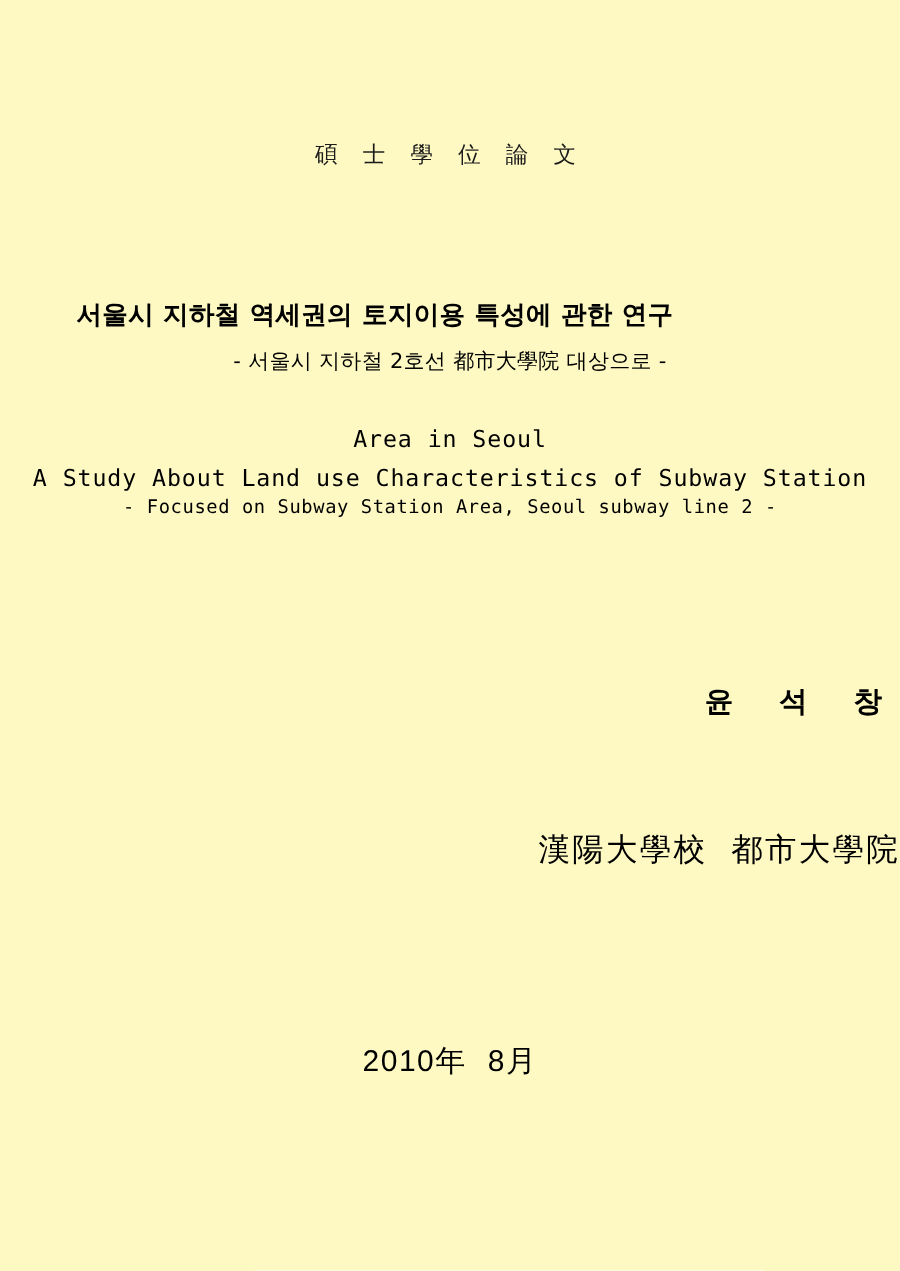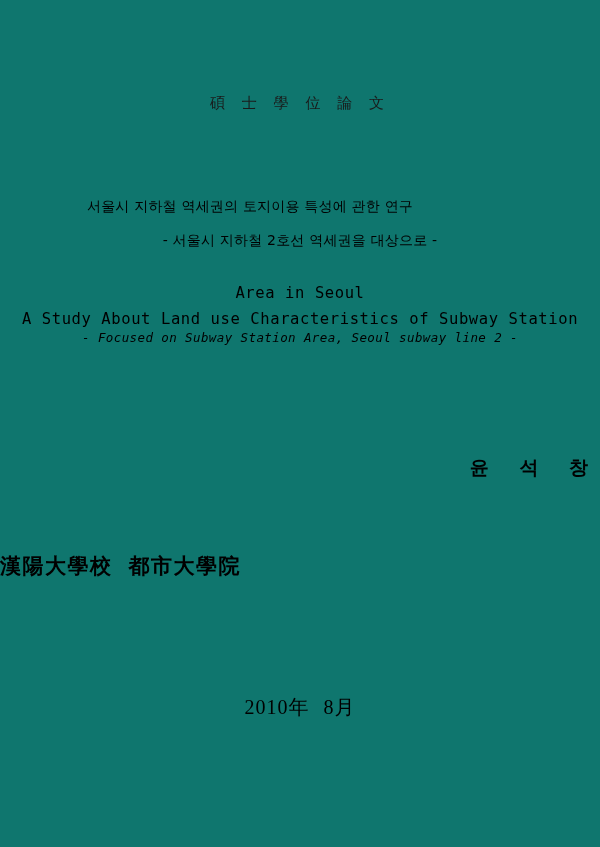--- a/index.html
+++ b/index.html
@@ -13,43 +13,43 @@
     font-family: "Liberation Serif", "DejaVu Serif", serif;
     color: #000000;
     position: relative;
     overflow: hidden;
   }
   .page {
     width: 600px;
     height: 847px;
     position: relative;
     box-sizing: border-box;
-    background: #0f766e;
+    background: #fef9c3;
   }
   
   .doc-type {
     position: absolute;
     top: 94px;
     left: 0;
     width: 600px;
     text-align: center;
     font-size: 15px;
     letter-spacing: 6px;
     font-family: "DejaVu Serif", "Liberation Serif", serif;
     color: #1a1a1a;
   }
   
   .title-ko {
     position: absolute;
     top: 198px;
     left: 0;
     width: 500px;
     text-align: center;
-    font-size: 14px;
-    font-weight: 400;
+    font-size: 17px;
+    font-weight: 700;
     letter-spacing: 0.2px;
     font-family: "DejaVu Sans", "Liberation Sans", sans-serif;
     color: #000000;
   }
   .subtitle-ko {
     position: absolute;
     top: 232px;
     left: 0;
     width: 600px;
     text-align: center;
@@ -74,21 +74,20 @@
   .subtitle-en {
     position: absolute;
     top: 330px;
     left: 0;
     width: 600px;
     text-align: center;
     font-size: 12.5px;
     letter-spacing: 0.4px;
     font-family: "DejaVu Sans Mono", "Liberation Mono", monospace;
     color: #000000;
-    font-style: italic;
   }
   
   .author {
     position: absolute;
     top: 455px;
     left: 0;
     width: 600px;
     text-align: right;
     font-size: 19px;
     font-weight: 700;
@@ -96,58 +95,58 @@
     text-indent: 12px;
     font-family: "DejaVu Sans", "Liberation Sans", sans-serif;
     color: #000000;
   }
   
   .institution {
     position: absolute;
     top: 552px;
     left: 0;
     width: 600px;
-    text-align: left;
+    text-align: right;
     font-size: 21px;
-    font-weight: 700;
+    font-weight: 400;
     letter-spacing: 1.5px;
     font-family: "DejaVu Serif", "Liberation Serif", serif;
     color: #000000;
   }
   .inst-gap {
     display: inline-block;
     width: 16px;
   }
   
   .date {
     position: absolute;
     top: 694px;
     left: 0;
     width: 600px;
     text-align: center;
     font-size: 20px;
     letter-spacing: 1px;
-    font-family: Liberation Serif, serif;
+    font-family: Liberation Sans, sans-serif;
     color: #000000;
   }
   .date-gap {
     display: inline-block;
     width: 14px;
   }
 </style>
 </head>
 <body>
 
 <div class="page">
 
   <div class="doc-type">碩 士 學 位 論 文</div>
 
   <div class="title-ko">서울시 지하철 역세권의 토지이용 특성에 관한 연구</div>
 
-  <div class="subtitle-ko">- 서울시 지하철 2호선 역세권을 대상으로 -</div>
+  <div class="subtitle-ko">- 서울시 지하철 2호선 都市大學院 대상으로 -</div>
 
   <div class="title-en">
     <div>Area in Seoul</div>
     <div>A Study About Land use Characteristics of Subway Station</div>
   </div>
 
   <div class="subtitle-en">- Focused on Subway Station Area, Seoul subway line 2 -</div>
 
   <div class="author">윤 석 창</div>
 

